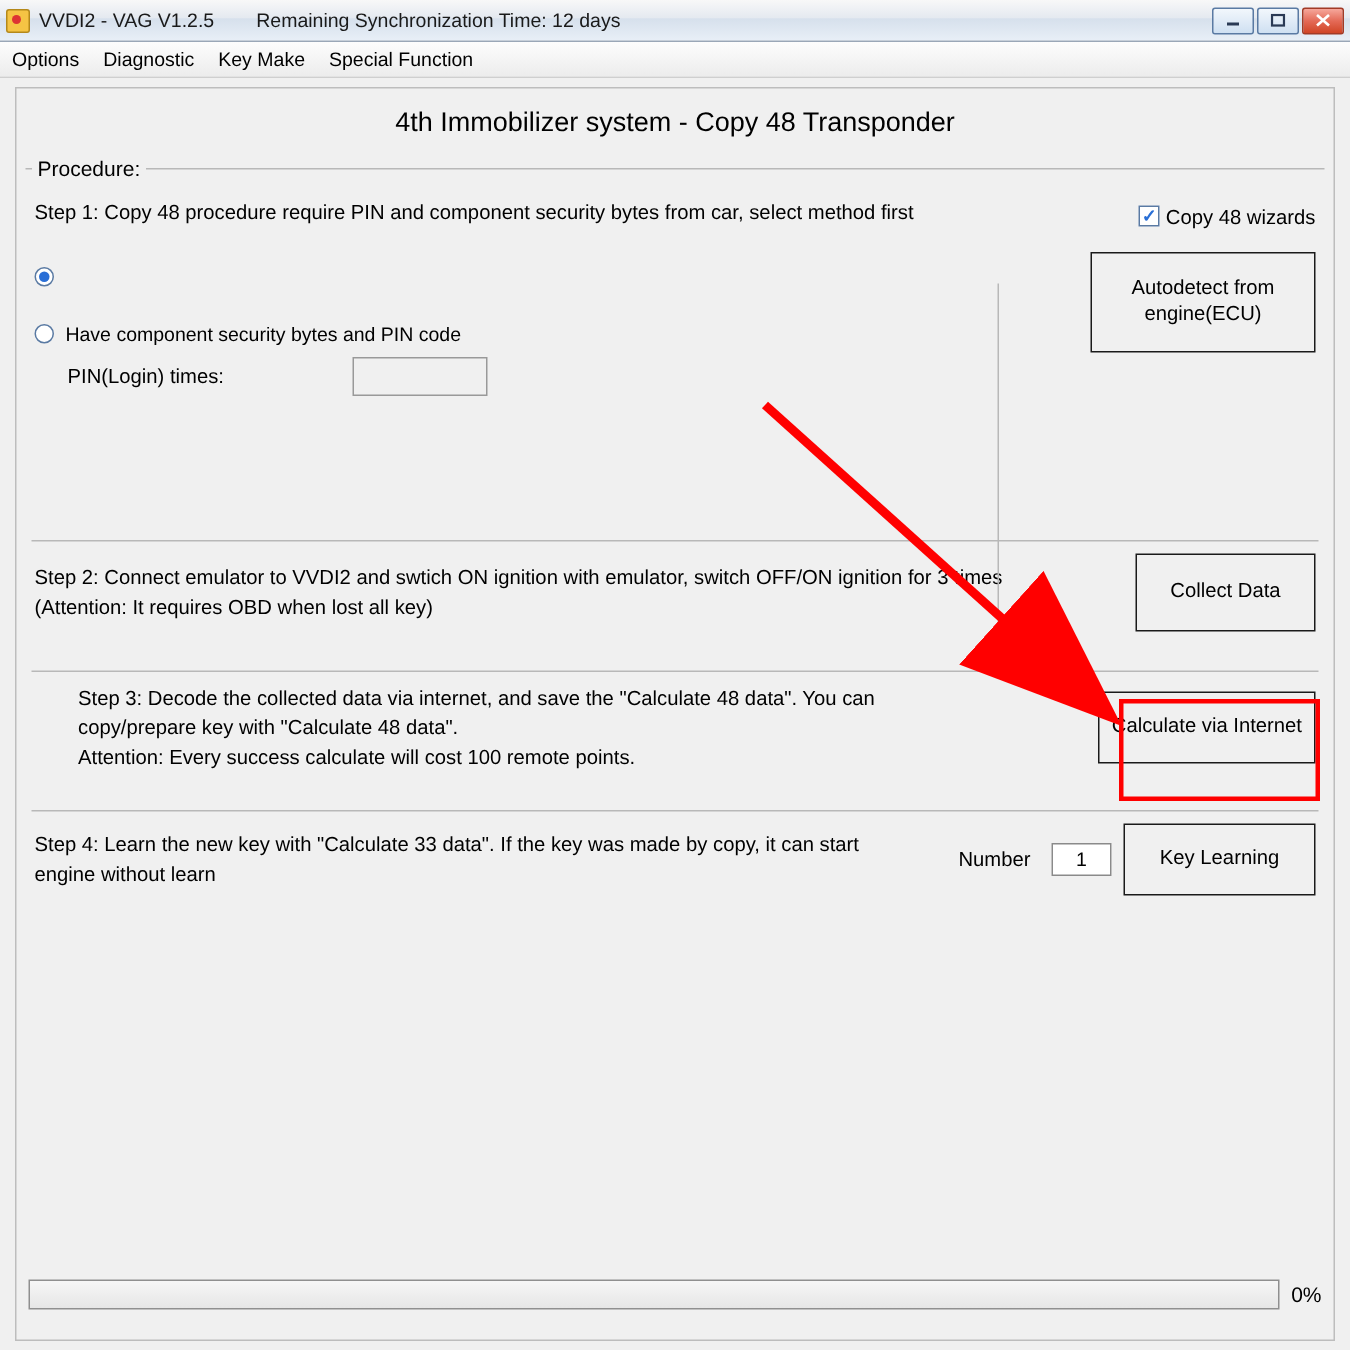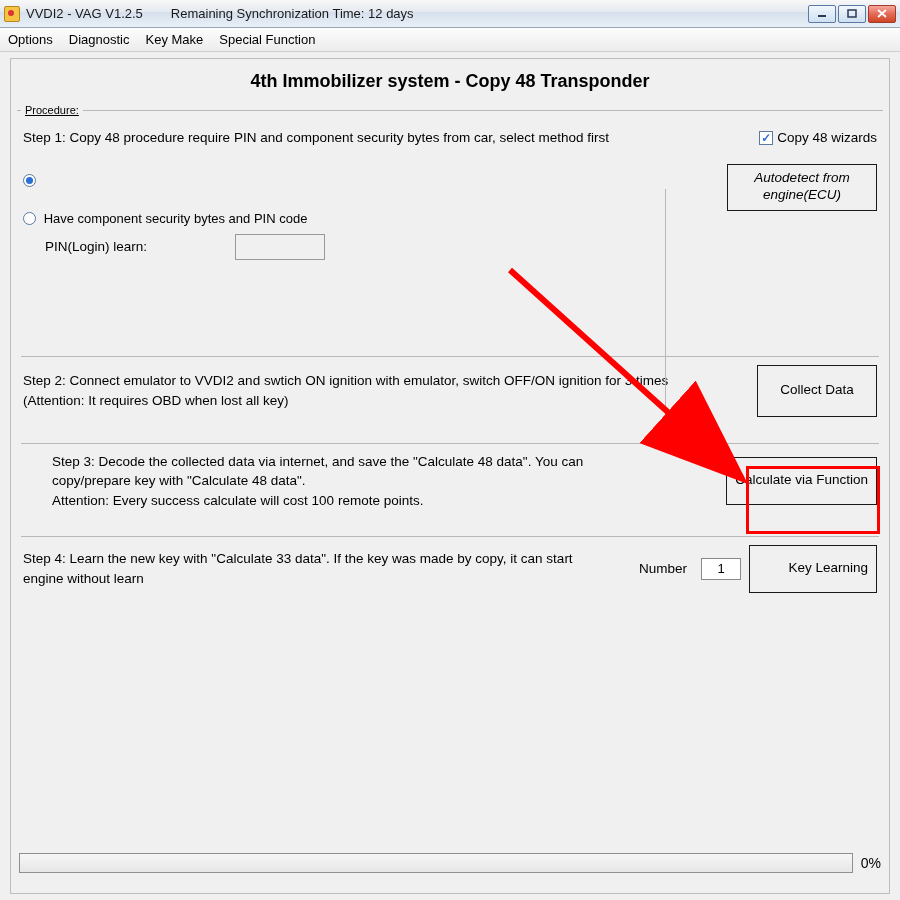--- a/index.html
+++ b/index.html
@@ -66,35 +66,35 @@
   .panel {
     background: #f0f0f0;
     border: 1px solid #bdbdbd;
     padding: 4px 6px 6px 6px;
     height: 100%;
     position: relative;
   }
   h1.page-title {
     text-align: center;
     font-size: 18px;
-    font-weight: bold;
+    font-weight: normal;
     margin: 8px 0 12px 0;
   }
   fieldset.procedure {
     border: 1px solid #b8b8b8;
     border-left: none; border-right: none; border-bottom:none;
     margin: 0; padding: 8px 4px 4px 4px;
     position: relative;
   }
   fieldset.procedure > legend {
-    font-size: 11px; padding: 0 4px; text-decoration: underline;
+    font-size: 14px; padding: 0 4px;
   }
   .step-block { padding: 4px 2px; }
   .step-row {
-    display:flex; align-items:center; gap:8px;
+    display:flex; align-items:flex-end; gap:8px;
   }
   .step-text { flex:1; line-height: 1.45; font-size: 13.5px; }
   .right-col { width: 264px; display:flex; gap:8px; justify-content:flex-end; align-items:center;}
   .btn {
     border: 1px solid #1a1a1a;
     background: #f0f0f0;
     height: 52px;
     min-width: 120px;
     padding: 4px 8px;
     text-align:center;
@@ -211,27 +211,27 @@
           <div style="flex:1; padding-right: 20px;">
             <div style="margin:14px 0 18px 0;">
               <span class="radio checked"></span>
             </div>
             <div style="margin:24px 0 6px 0;">
               <span class="radio"></span>
               <span>Have component security bytes and PIN code</span>
             </div>
             <div class="field-group">
               <div class="field-row">
-                <span class="field-label">PIN(Login) learn:</span>
+                <span class="field-label">PIN(Login) times:</span>
                 <span class="code-box wide"></span>
               </div>
             </div>
           </div>
           <div style="width:150px; padding-top:8px;">
-            <div class="btn" style="height:47px;font-style:italic;">
+            <div class="btn" style="height:67px;">
               <span>Autodetect from engine(ECU)</span>
             </div>
           </div>
         </div>
       </div>
 
       <div class="divider"></div>
 
       <div class="step-block" style="min-height:78px;">
         <div class="step-row" style="align-items:center;">
@@ -245,35 +245,35 @@
       </div>
 
       <div class="divider"></div>
 
       <div class="step-block" style="min-height:84px;">
         <div class="step-row" style="align-items:center;margin-left:29px;">
           <div class="step-text" style="white-space:pre-line;">Step 3: Decode the collected data via internet, and save the "Calculate 48 data". You can copy/prepare key with "Calculate 48 data".
 Attention: Every success calculate will cost 100 remote points.</div>
           <div class="right-col">
             <div class="btn small" style="min-width:118px;">
-              <span>Calculate via Function</span>
+              <span>Calculate via Internet</span>
             </div>
           </div>
         </div>
       </div>
 
       <div class="divider"></div>
 
       <div class="step-block" style="min-height:72px;">
         <div class="step-row" style="align-items:center;">
           <div class="step-text">Step 4: Learn the new key with "Calculate 33 data". If the key was made by copy, it can start engine without learn</div>
           <div class="right-col" style="align-items:center;">
             <span class="num-label">Number</span>
             <input class="num-input" value="1" style="">
-            <div class="btn small" style="min-width:128px;justify-content:flex-end;">
+            <div class="btn small" style="min-width:128px;">
               <span>Key Learning</span>
             </div>
           </div>
         </div>
       </div>
 
     </fieldset>
 
     <div class="vline"></div>
 

